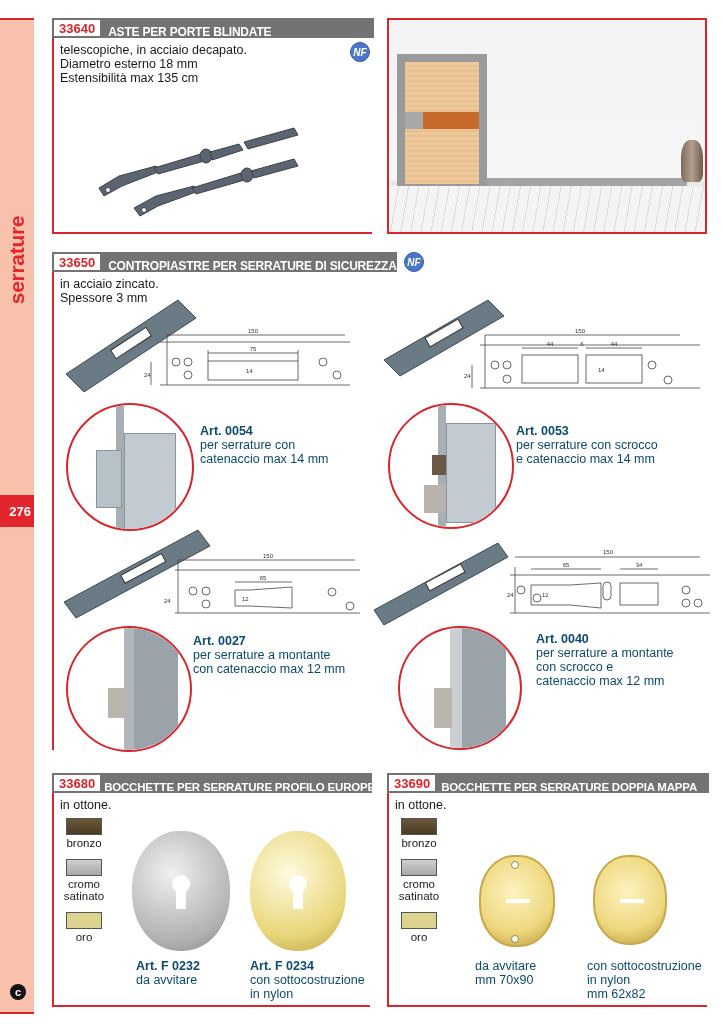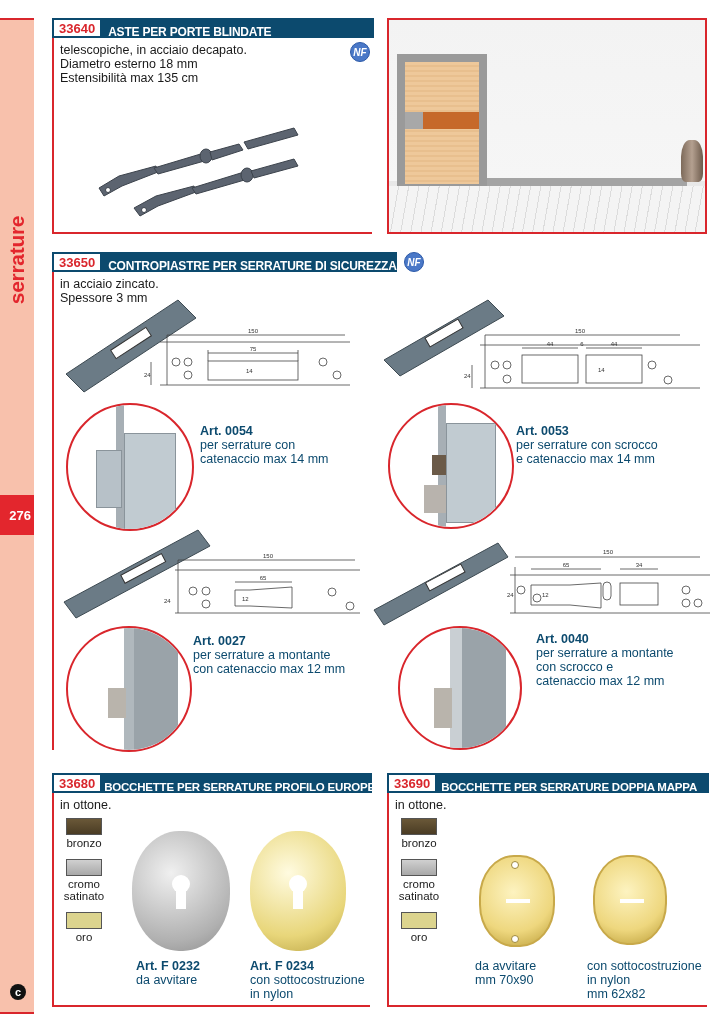--- a/index.html
+++ b/index.html
@@ -2,25 +2,25 @@
 <html><head>
 <meta charset="utf-8">
 <style>
   * { box-sizing: border-box; margin: 0; padding: 0; }
   html, body { width: 724px; height: 1024px; background: #ffffff; overflow: hidden; }
   body { position: relative; font-family: "Liberation Sans", sans-serif; color: #1a1a1a; }
 
   .side-tab { position: absolute; left: 0; top: 18px; width: 34px; height: 996px; background: #f8c1ac; border-top: 2px solid #d9262c; border-bottom: 2px solid #d9262c; }
   .side-label { position: absolute; left: 3px; top: 215px; width: 28px; height: 90px; display: flex; align-items: center; justify-content: center; }
   .side-label span { display: block; transform: rotate(-90deg); color: #e3262d; font-weight: bold; font-size: 21px; white-space: nowrap; letter-spacing: -0.3px; }
-  .page-num { position: absolute; left: 0; top: 495px; width: 34px; height: 40px; background: #e3262d; color: #fff; font-weight: bold; font-size: 13px; display: flex; align-items: center; justify-content: flex-end; padding-right: 3px; }
+  .page-num { position: absolute; left: 0; top: 495px; width: 34px; height: 32px; background: #e3262d; color: #fff; font-weight: bold; font-size: 13px; display: flex; align-items: center; justify-content: flex-end; padding-right: 3px; }
   .c-logo { position: absolute; left: 10px; top: 984px; width: 16px; height: 16px; border-radius: 50%; background: #111; color: #fff; font-weight: bold; font-size: 11px; display: flex; align-items: center; justify-content: center; }
 
   .section { position: absolute; border-left: 2px solid #d9262c; border-bottom: 2px solid #d9262c; }
-  .sec-header { position: absolute; left: -2px; top: 0; height: 20px; background: #0c4a6e; display: flex; align-items: center; }
+  .sec-header { position: absolute; left: -2px; top: 0; height: 20px; background: #737373; display: flex; align-items: center; }
   .sec-code { background: #fff; color: #d9262c; font-weight: bold; font-size: 13px; height: 16px; margin-left: 2px; padding: 0 5px; display: flex; align-items: center; }
   .sec-title { color: #fff; font-weight: bold; font-size: 12px; padding-left: 8px; white-space: nowrap; letter-spacing: -0.2px; margin-top: 8px; }
   .desc { position: absolute; font-size: 12.5px; line-height: 14px; color: #1a1a1a; }
 
   .nf-badge { position: absolute; width: 20px; height: 20px; border-radius: 50%; background: #4a78c7; color: #fff; font-weight: bold; font-style: italic; font-size: 10px; display: flex; align-items: center; justify-content: center; border: 1px solid #2d5aa8; }
 
   .art { position: absolute; font-size: 12.5px; line-height: 14px; color: #0c4a6e; }
   .art b { display: block; font-size: 12.5px; }
 
   .circle { position: absolute; border: 2px solid #d9262c; border-radius: 50%; overflow: hidden; background: #fff; }

